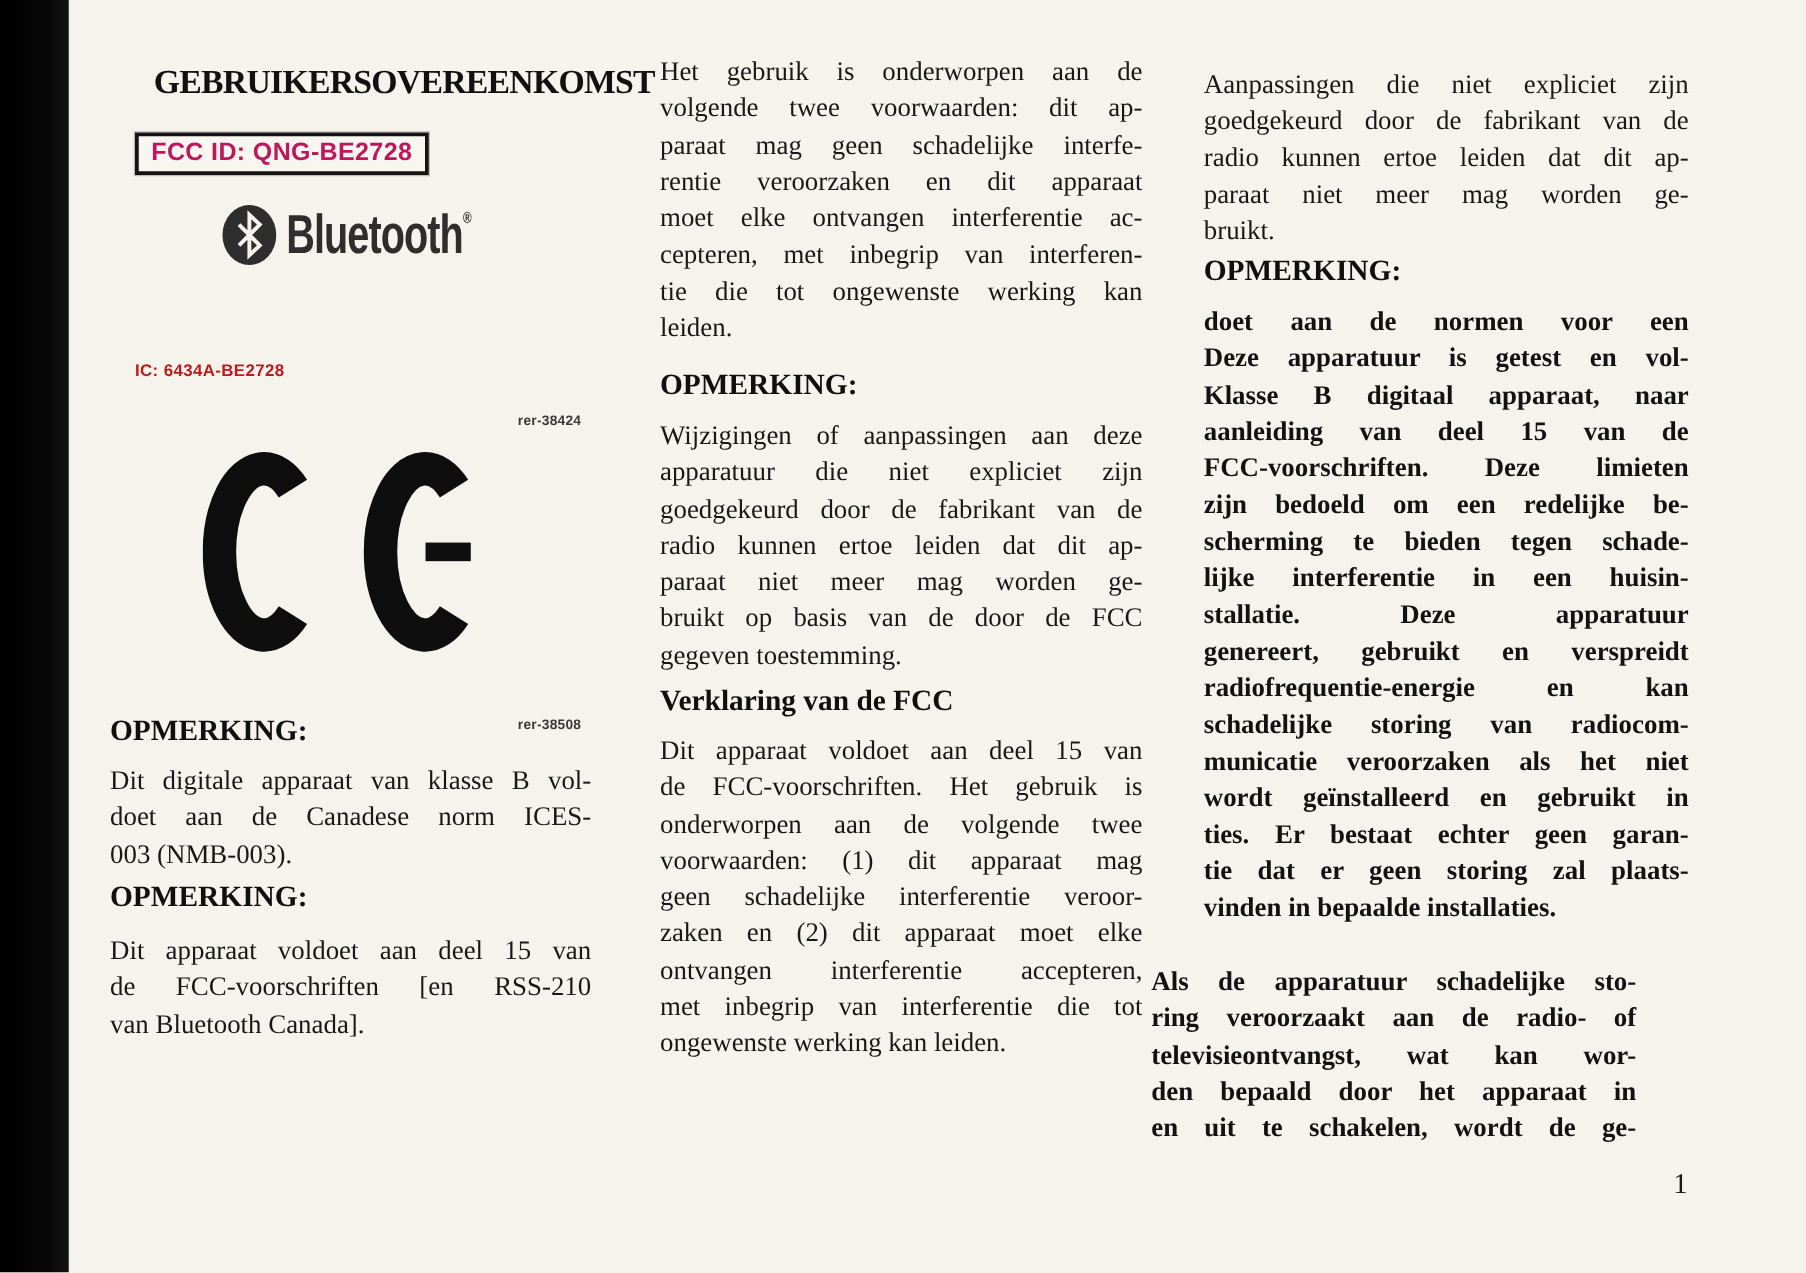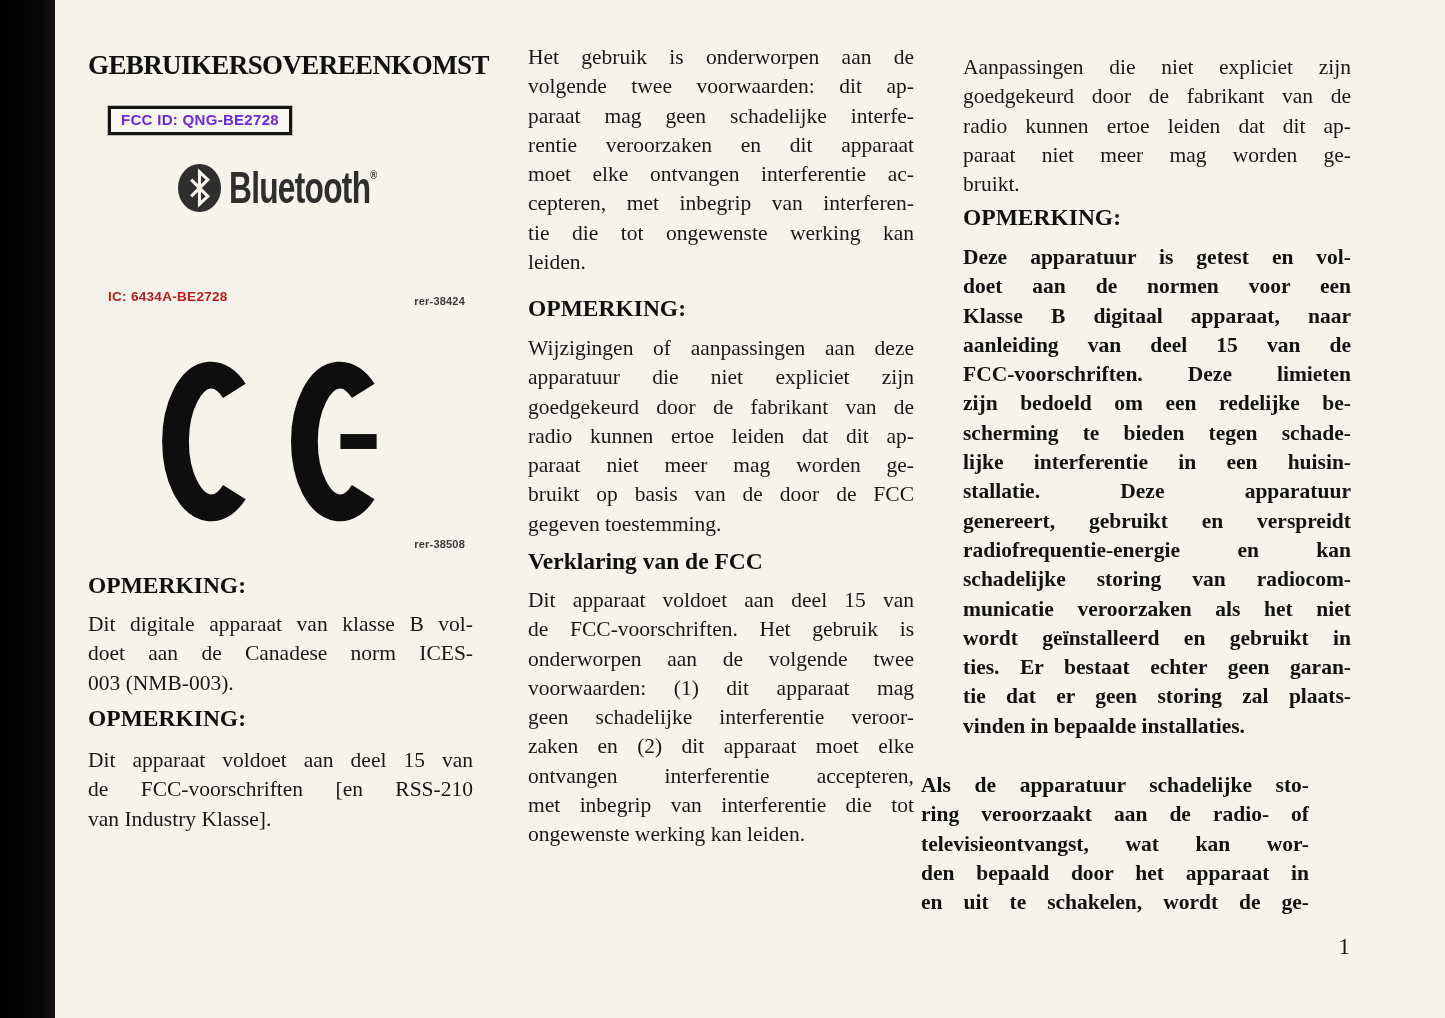--- a/index.html
+++ b/index.html
@@ -11,57 +11,57 @@
     font-family: "Liberation Serif", serif;
     overflow: hidden;
   }
   .edge-bar {
     position: absolute; left: 0; top: 0; width: 55px; height: 1018px;
     background: linear-gradient(90deg, #000 0%, #060606 70%, #141414 100%);
   }
   .abs { position: absolute; }
   .title {
     font-weight: bold; font-size: 27px; letter-spacing: -0.6px;
-    color: #111; white-space: nowrap;
+    color: #111; white-space: nowrap; margin-left: 35px;
   }
   .jlines { font-size: 21.5px; line-height: 29.3px; color: #181818; }
   .jlines .ln { text-align: justify; text-align-last: justify; }
   .jlines .ln:last-child { text-align-last: left; }
   .jlines.justify-all .ln:last-child { text-align-last: justify; }
   .jlines.bold { font-weight: bold; color: #121212; }
   .h {
     font-weight: bold; font-size: 23.5px; color: #101010; white-space: nowrap;
   }
   .fcc-box {
     border: 3px solid #141414; background: #f8f6f1;
     padding: 2px 10px 3px 10px; display: inline-block;
     box-shadow: 0 0 0 1px rgba(20,20,20,0.25);
   }
   .fcc-box span {
     font-family: "Liberation Sans", sans-serif; font-weight: bold;
-    font-size: 15px; letter-spacing: 0.3px; color: #6d28d9; white-space: nowrap;
+    font-size: 20px; letter-spacing: 0.3px; color: #be185d; white-space: nowrap;
   }
   .bt-row { display: flex; align-items: center; gap: 7px; height: 52px; }
   .bt-word-wrap { transform: scaleX(0.72); transform-origin: left center; white-space: nowrap; }
   .bt-word {
     font-family: "Liberation Sans", sans-serif; font-weight: bold;
     font-size: 44px; letter-spacing: -1px; color: #2e2e2e;
   }
   .bt-reg {
     font-family: "Liberation Sans", sans-serif; font-weight: bold;
     font-size: 13px; color: #2e2e2e; vertical-align: 24px;
   }
   .small-sans {
     font-family: "Liberation Sans", sans-serif; font-weight: bold;
     font-size: 13.5px; color: #b91c1c; letter-spacing: 0.3px; white-space: nowrap;
   }
   .ref-sans {
     font-family: "Liberation Sans", sans-serif; font-weight: bold;
     font-size: 11px; color: #3a3a3a; letter-spacing: 0.2px;
-    text-align: right; white-space: nowrap;
+    text-align: right; white-space: nowrap; margin-top: 36px;
   }
   .pagenum { font-size: 23px; color: #181818; text-align: right; }
 </style>
 </head>
 <body>
 
 <div class="edge-bar"></div>
 
 <div class="abs title" style="left:88px; top:50px;">GEBRUIKERSOVEREENKOMST</div>
 
@@ -99,21 +99,21 @@
     <div class="ln">Dit digitale apparaat van klasse B vol-</div>
     <div class="ln">doet aan de Canadese norm ICES-</div>
     <div class="ln">003 (NMB-003).</div>
   </div>
 
 <div class="abs h" style="left:88px; top:705px;">OPMERKING:</div>
 
 <div class="abs jlines" style="left:88px; top:746px; width:385px;">
     <div class="ln">Dit apparaat voldoet aan deel 15 van</div>
     <div class="ln">de FCC-voorschriften [en RSS-210</div>
-    <div class="ln">van Industry Klasse].</div>
+    <div class="ln">van Bluetooth Canada].</div>
   </div>
 
 <div class="abs jlines" style="left:528px; top:43px; width:386px;">
     <div class="ln">Het gebruik is onderworpen aan de</div>
     <div class="ln">volgende twee voorwaarden: dit ap-</div>
     <div class="ln">paraat mag geen schadelijke interfe-</div>
     <div class="ln">rentie veroorzaken en dit apparaat</div>
     <div class="ln">moet elke ontvangen interferentie ac-</div>
     <div class="ln">cepteren, met inbegrip van interferen-</div>
     <div class="ln">tie die tot ongewenste werking kan</div>
@@ -150,22 +150,22 @@
     <div class="ln">Aanpassingen die niet expliciet zijn</div>
     <div class="ln">goedgekeurd door de fabrikant van de</div>
     <div class="ln">radio kunnen ertoe leiden dat dit ap-</div>
     <div class="ln">paraat niet meer mag worden ge-</div>
     <div class="ln">bruikt.</div>
   </div>
 
 <div class="abs h" style="left:963px; top:204px;">OPMERKING:</div>
 
 <div class="abs jlines bold" style="left:963px; top:243px; width:388px;">
+    <div class="ln">doet aan de normen voor een</div>
     <div class="ln">Deze apparatuur is getest en vol-</div>
-    <div class="ln">doet aan de normen voor een</div>
     <div class="ln">Klasse B digitaal apparaat, naar</div>
     <div class="ln">aanleiding van deel 15 van de</div>
     <div class="ln">FCC-voorschriften. Deze limieten</div>
     <div class="ln">zijn bedoeld om een redelijke be-</div>
     <div class="ln">scherming te bieden tegen schade-</div>
     <div class="ln">lijke interferentie in een huisin-</div>
     <div class="ln">stallatie. Deze apparatuur</div>
     <div class="ln">genereert, gebruikt en verspreidt</div>
     <div class="ln">radiofrequentie-energie en kan</div>
     <div class="ln">schadelijke storing van radiocom-</div>

